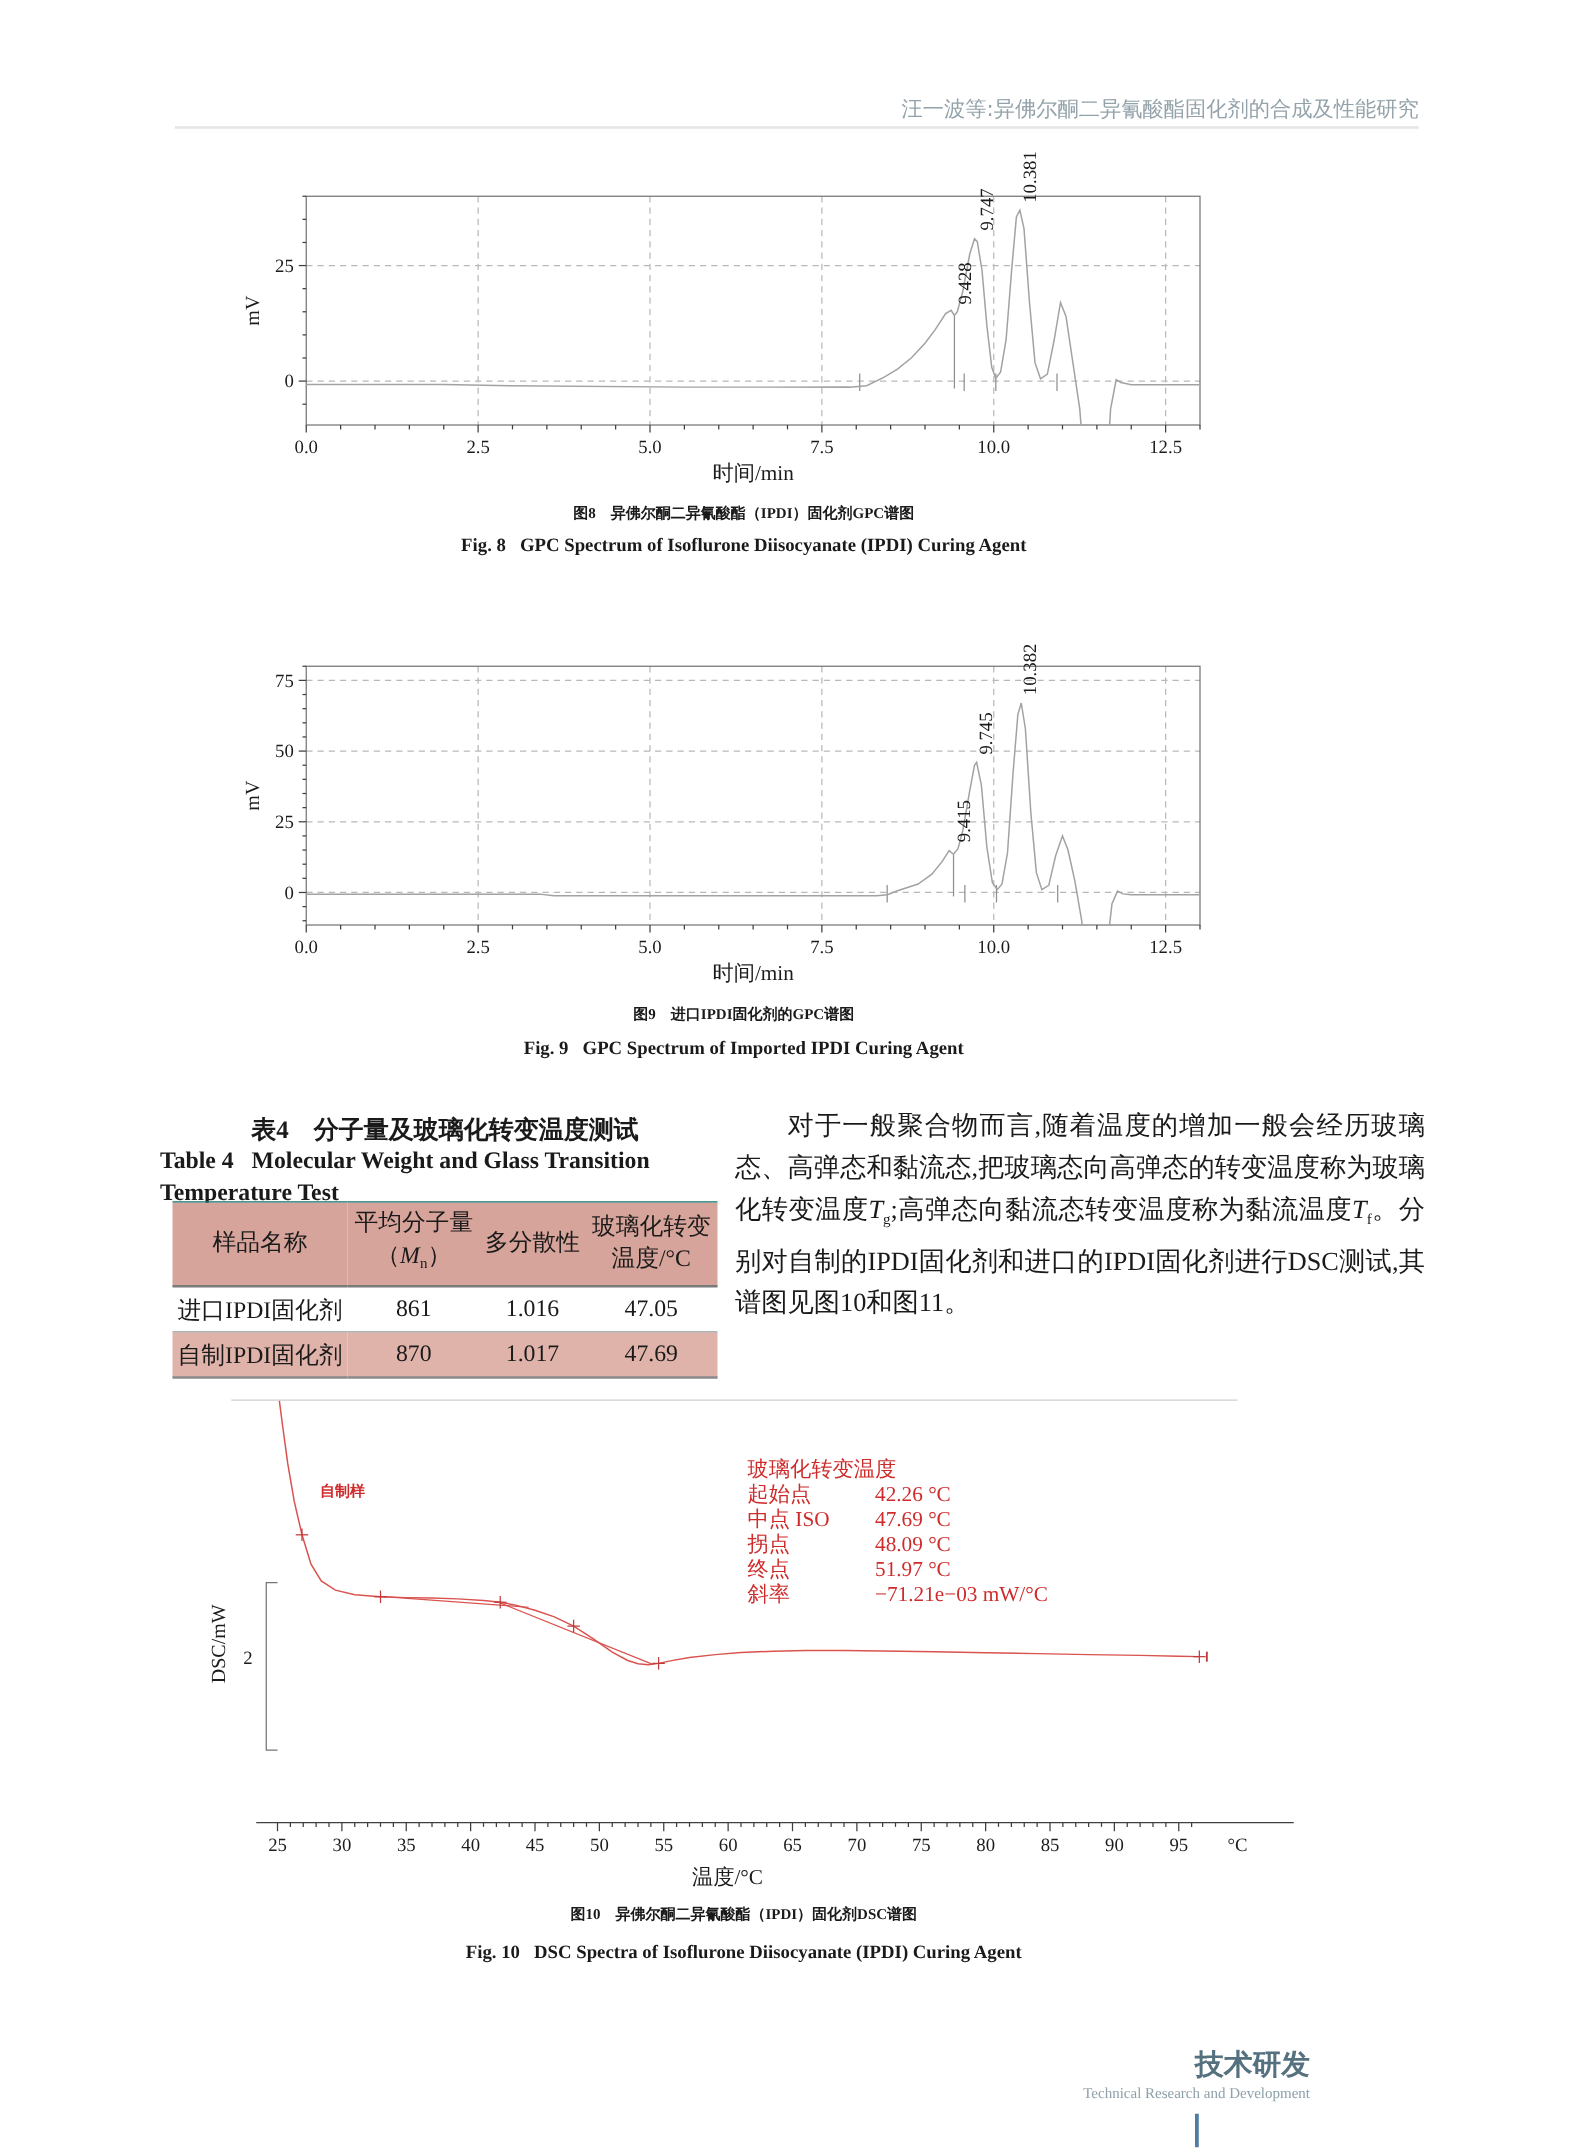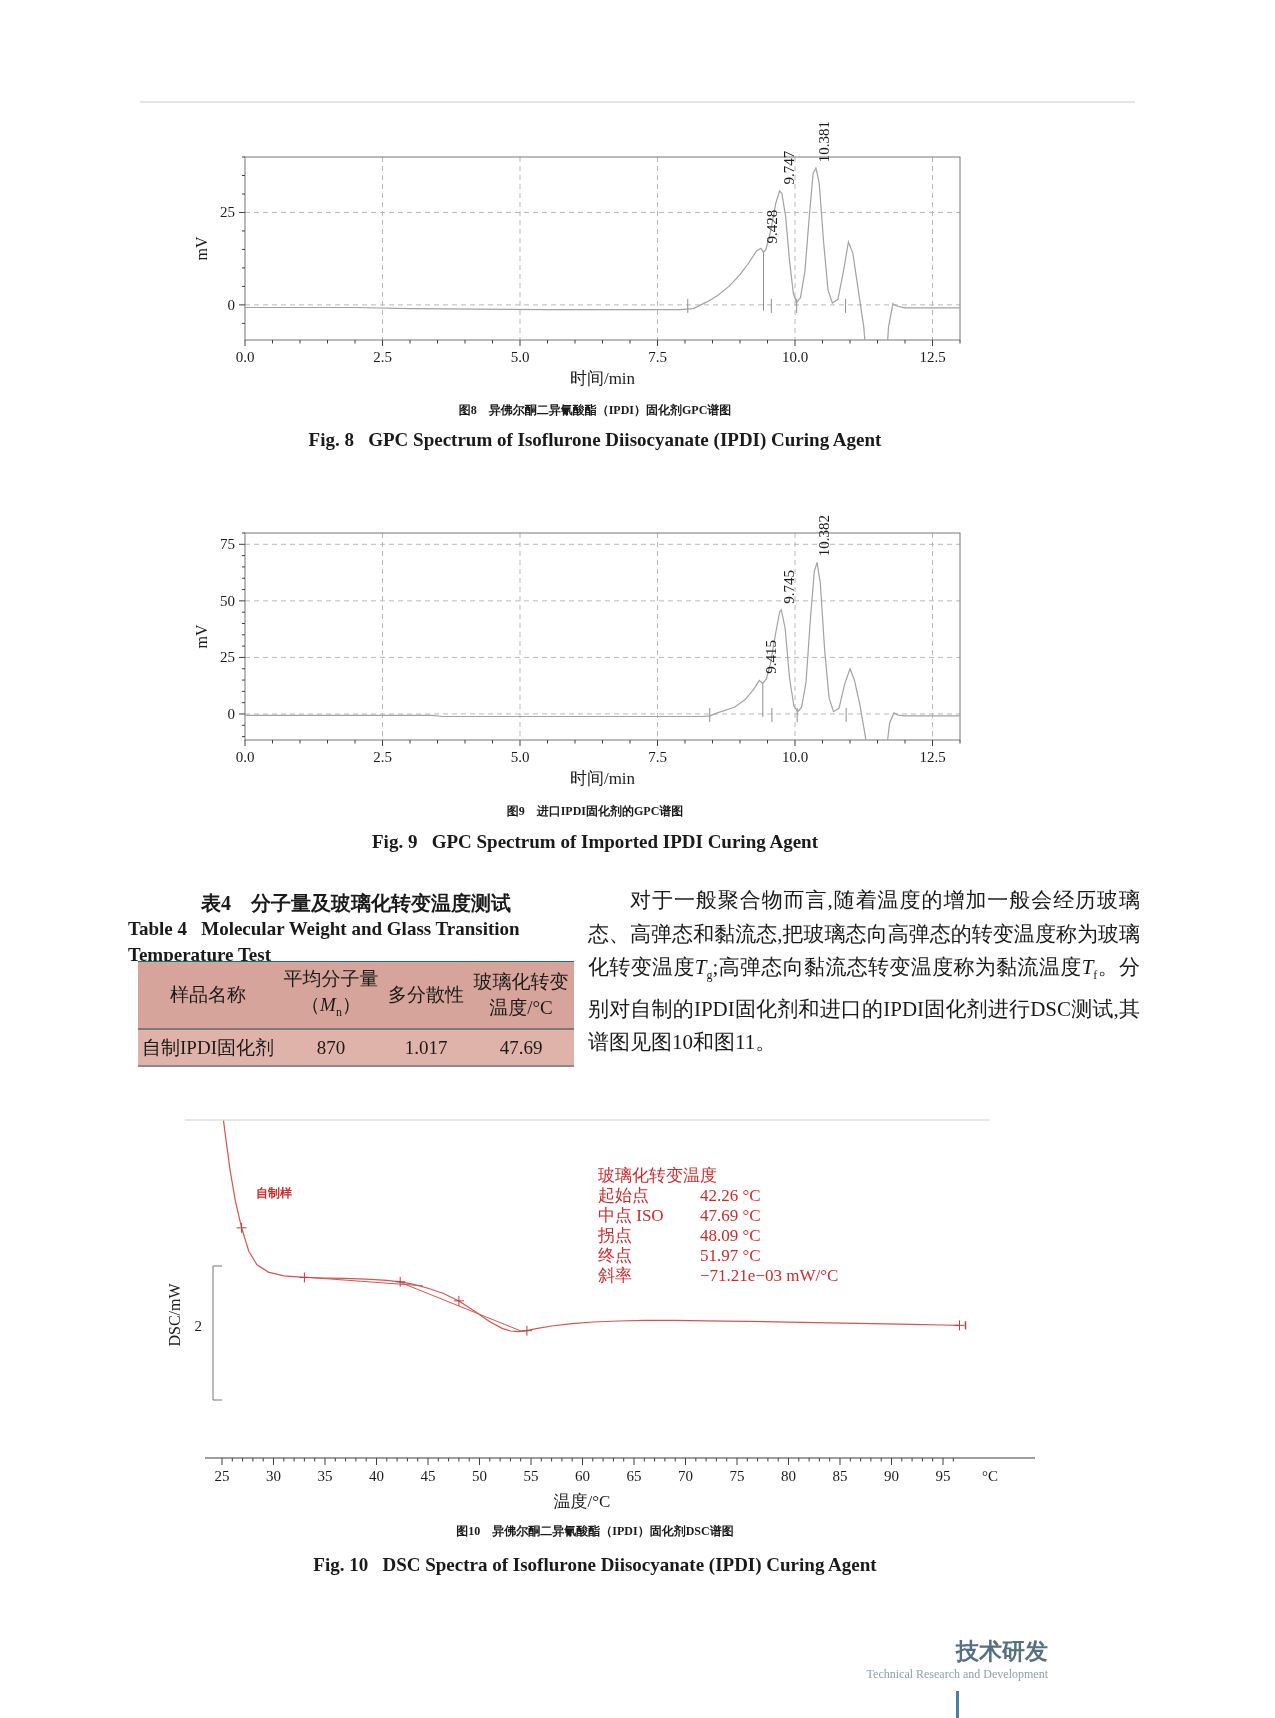--- a/index.html
+++ b/index.html
@@ -13,21 +13,21 @@
   .grid{stroke:#b9b9b9;stroke-width:1;stroke-dasharray:5 4;fill:none;}
   .frame{fill:none;stroke:#767676;stroke-width:1;}
   .tick{stroke:#3f3f3f;stroke-width:1;}
   .hair{stroke:#cfcfcf;stroke-width:1;}
   .mark{stroke:#8f8f8f;stroke-width:1;}
   .curve{fill:none;stroke-width:1.2;}
   .tan{fill:none;stroke-width:1;}
   .cap-cn{position:absolute;left:180px;width:830px;text-align:center;
           font-size:12px;font-weight:bold;white-space:pre;}
   .cap-en{position:absolute;left:180px;width:830px;text-align:center;
-          font-size:19px;font-weight:bold;white-space:pre;}
+          font-size:15px;font-weight:bold;white-space:pre;}
   .tbl-title-cn{position:absolute;left:128px;width:456px;text-align:center;
           font-size:20px;font-weight:bold;white-space:pre;}
   .tbl-title-en{position:absolute;left:128px;width:456px;text-align:left;
           font-size:19px;font-weight:bold;white-space:pre;}
   table.tbl{position:absolute;left:138px;top:961px;width:436px;border-collapse:collapse;
           font-size:19px;text-align:center;border-top:1px solid #0f766e;}
   table.tbl th{background:#d7a49b;font-weight:normal;height:64px;
           border-bottom:2px solid #7a7a7a;line-height:26px;}
   table.tbl td{height:33px;}
   table.tbl tr.r1 td{border-bottom:1px solid #9a9a9a;background:#fff;}
@@ -46,20 +46,21 @@
              font-family:"DejaVu Sans","Liberation Sans",sans-serif;}
   .footer-en{font-size:12px;color:#8fa0aa;}
   .footer-bar{width:3px;height:50px;background:#4e7ca3;}
   .footer-page{font-size:27px;color:#43729f;}
 </style>
 </head>
 <body>
 
 <div class="page">
 
+  <div class="hdr">汪一波等:异佛尔酮二异氰酸酯固化剂的合成及性能研究</div>
   <div class="hdr-rule"></div>
 
   <svg id="svg-gpc1" class="chart" style="left:180px;top:140px" width="830" height="250">
       <defs>
         <clipPath id="svg-gpc1c">
           <rect x="65" y="17" width="715" height="183"></rect>
         </clipPath>
       </defs>
       <line x1="202.5" y1="17" x2="202.5" y2="200" class="grid"></line>
       <line x1="340" y1="17" x2="340" y2="200" class="grid"></line>
@@ -229,20 +230,26 @@
       </colgroup>
     <thead>
       <tr>
         <th><span>样品名称</span></th>
         <th><span>平均分子量</span><br><span>（</span><i>M</i><sub>n</sub><span>）</span></th>
         <th><span>多分散性</span></th>
         <th><span>玻璃化转变</span><br><span>温度/°C</span></th>
       </tr>
     </thead>
     <tbody>
+      <tr class="r1">
+        <td>进口IPDI固化剂</td>
+        <td>861</td>
+        <td>1.016</td>
+        <td>47.05</td>
+      </tr>
       <tr class="r2">
         <td>自制IPDI固化剂</td>
         <td>870</td>
         <td>1.017</td>
         <td>47.69</td>
       </tr>
     </tbody>
   </table>
 
   <div class="para"><span>对于一般聚合物而言,随着温度的增加一般会经历玻璃态、高弹态和黏流态,把玻璃态向高弹态的转变温度称为玻璃化转变温度</span><i>T</i><sub>g</sub><span>;高弹态向黏流态转变温度称为黏流温度</span><i>T</i><sub>f</sub><span>。分别对自制的IPDI固化剂和进口的IPDI固化剂进行DSC测试,其谱图见图10和图11。</span></div>

